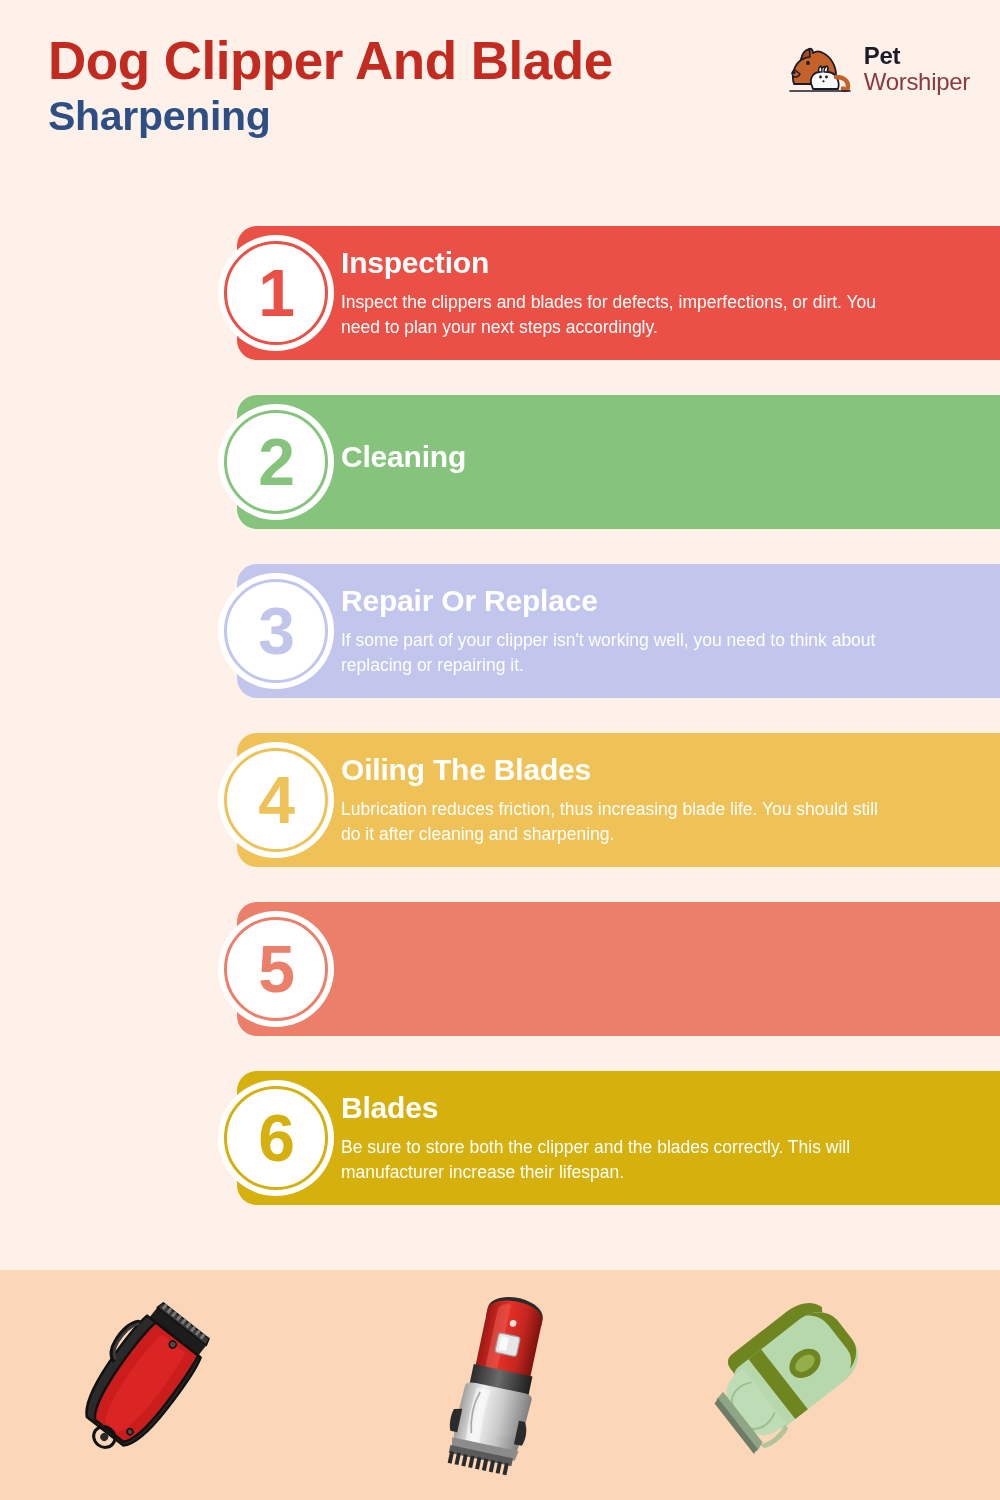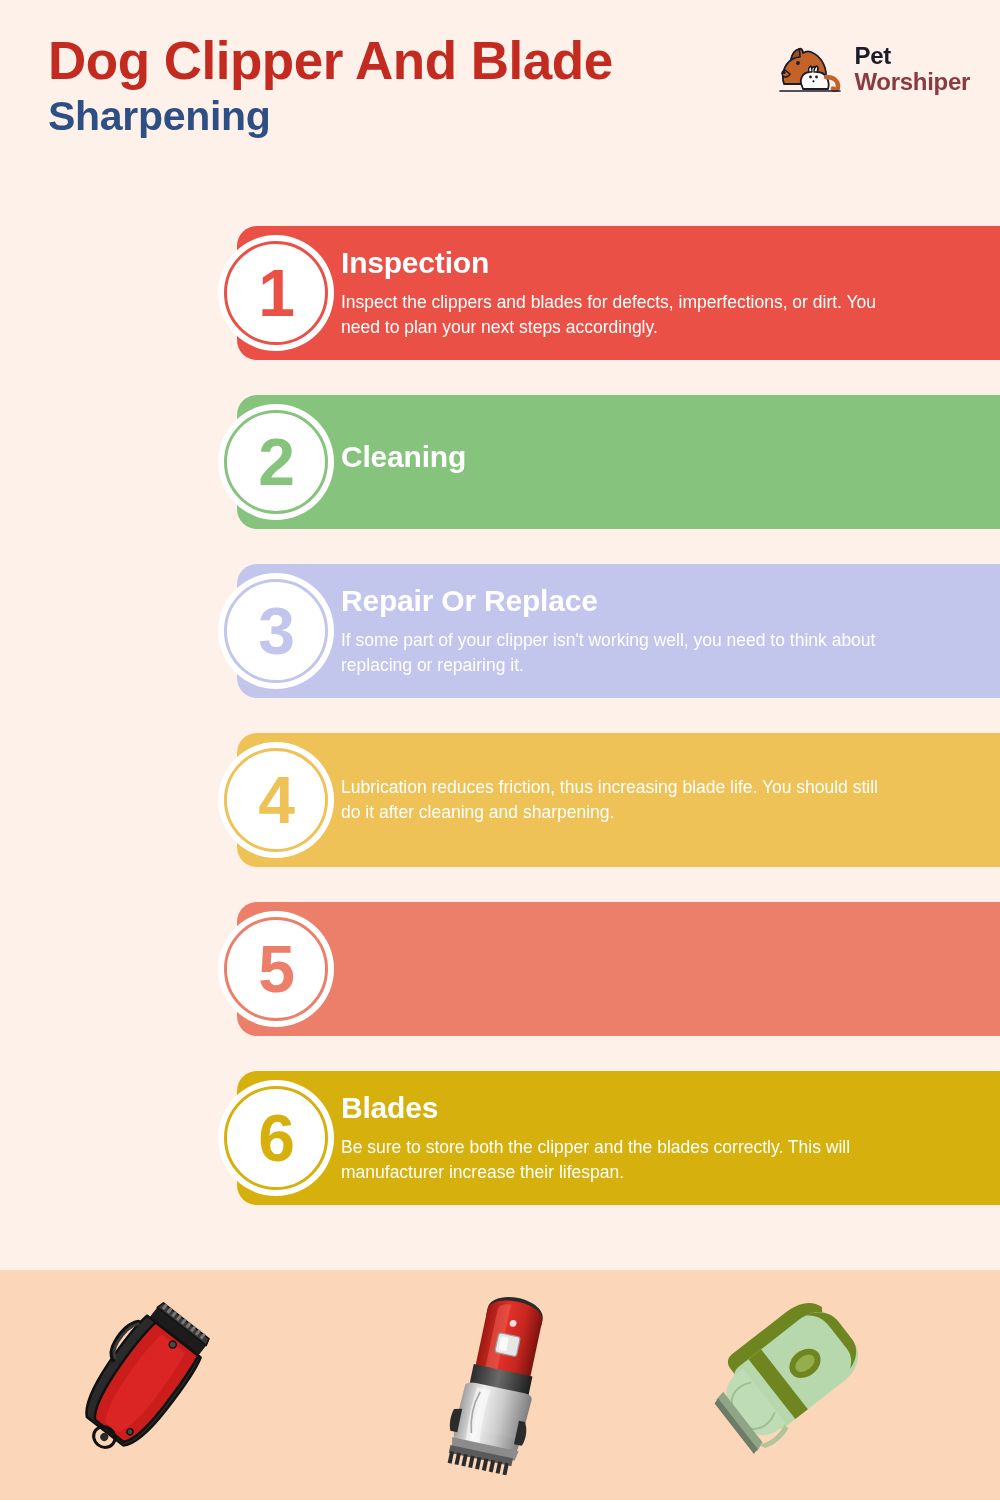--- a/index.html
+++ b/index.html
@@ -77,21 +77,21 @@
 
   .logo-pet {
     font-size: 24px;
     font-weight: bold;
     color: #1B1B2A;
     letter-spacing: -0.3px;
   }
 
   .logo-worshiper {
     font-size: 24px;
-    font-weight: bold;
+    font-weight: normal;
     color: #8B3A3F;
     letter-spacing: -0.3px;
     margin-top: 2px;
   }
 
   
   .steps {
     position: absolute;
     top: 226px;
     left: 0;
@@ -272,20 +272,21 @@
         <div class="step-desc">If some part of your clipper isn't working well, you need to think about replacing or repairing it.</div>
       </div>
     </div>
 
     <div class="step" style="background: rgb(239, 194, 87);">
       <div class="badge">
         <div class="badge-ring" style="border-color: rgb(239, 194, 87);"></div>
         <span class="badge-num" style="color: rgb(239, 194, 87);">4</span>
       </div>
       <div class="step-body">
+        <div class="step-title">Oiling The Blades</div>
         <div class="step-desc">Lubrication reduces friction, thus increasing blade life. You should still do it after cleaning and sharpening.</div>
       </div>
     </div>
 
     <div class="step" style="background: rgb(236, 127, 105);">
       <div class="badge">
         <div class="badge-ring" style="border-color: rgb(236, 127, 105);"></div>
         <span class="badge-num" style="color: rgb(236, 127, 105);">5</span>
       </div>
     </div>

